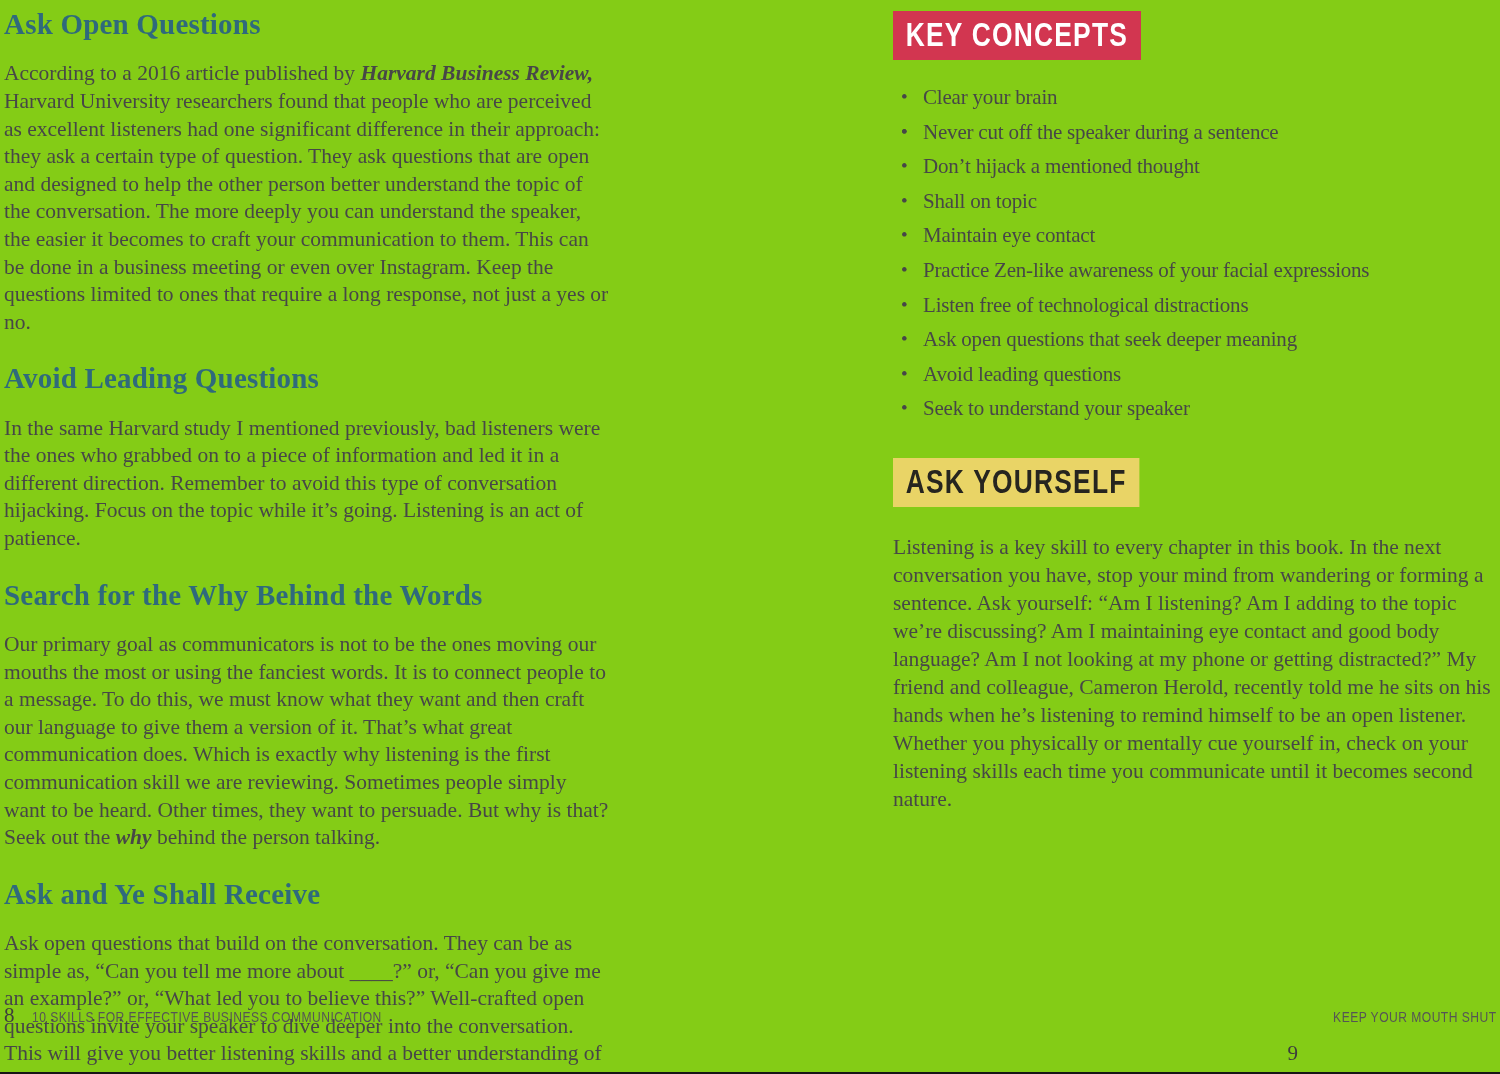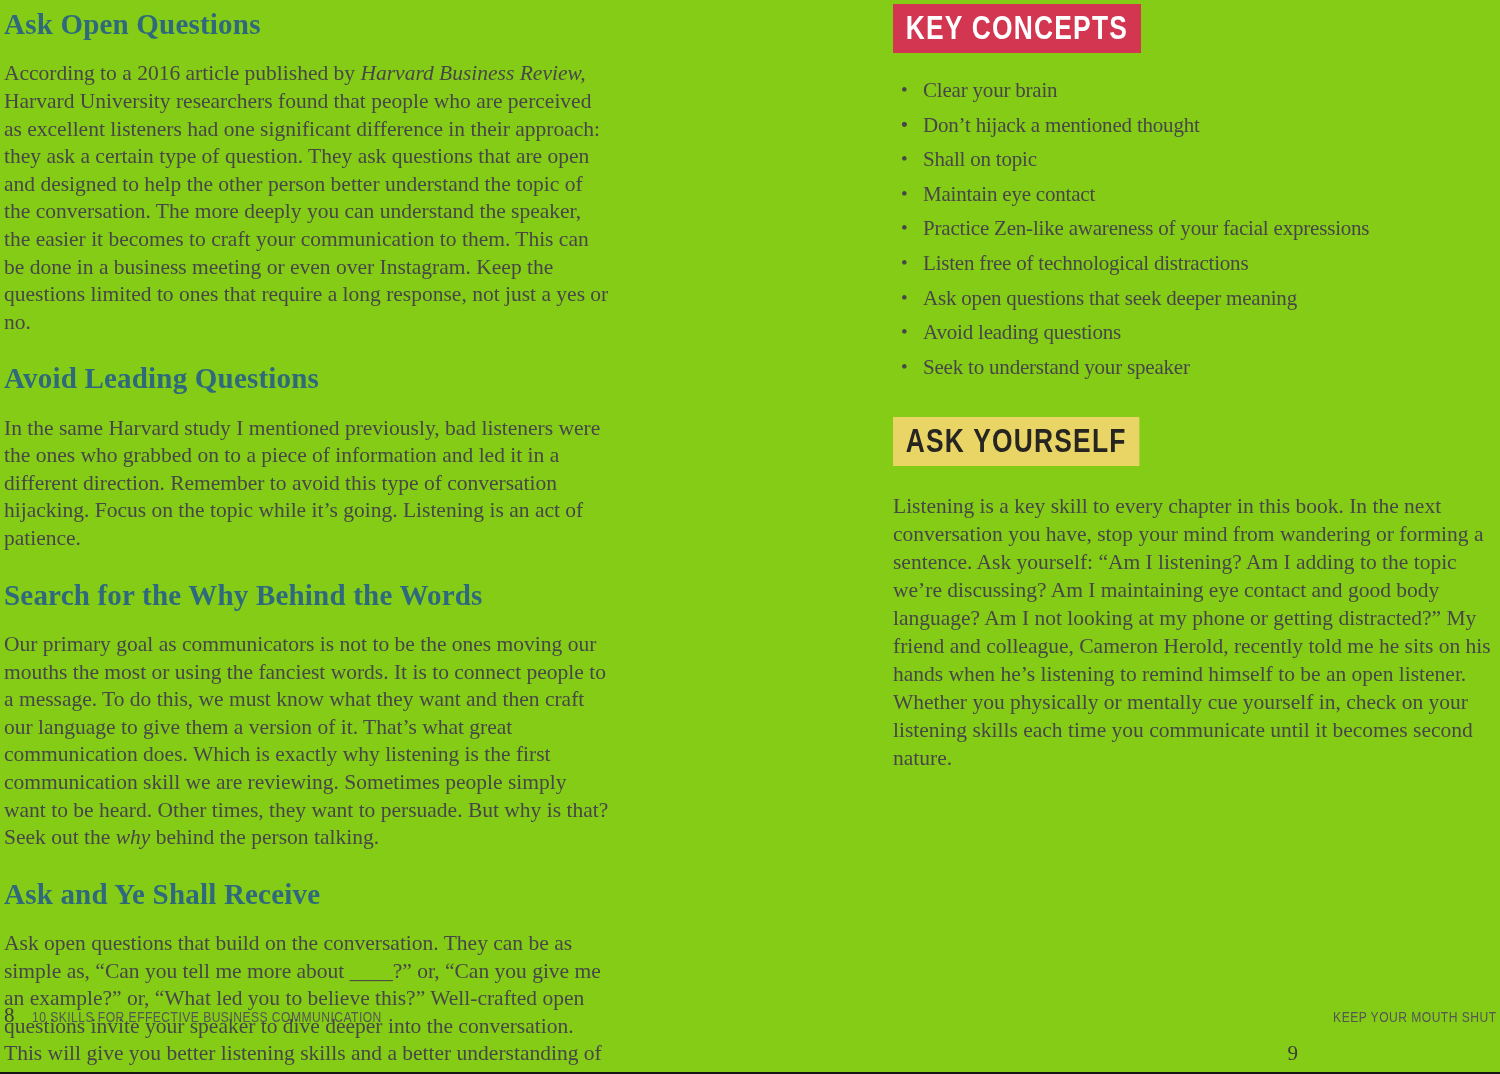--- a/index.html
+++ b/index.html
@@ -20,21 +20,21 @@
     overflow:hidden;
     font-family:"Liberation Serif","DejaVu Serif",serif;
   }
   .left-col{
     position:absolute;
     left:4px; top:8px;
     width:608px;
   }
   .right-col{
     position:absolute;
-    left:893px; top:4px;
+    left:893px; top:11px;
     width:600px;
   }
   .section-heading{
     font-family:"Liberation Serif","DejaVu Serif",serif;
     font-weight:700;
     font-size:29px;
     line-height:1.15;
     color:var(--teal);
     letter-spacing:0.2px;
     margin:26px 0 19px;
@@ -111,21 +111,21 @@
     white-space:nowrap;
   }
   .footer-group.left .running{transform:scaleX(0.78);transform-origin:0 80%;}
   .footer-group.right .running{transform:scaleX(0.78);transform-origin:100% 80%;}
   .bottom-edge{
     position:absolute;
     left:0; right:0; bottom:0;
     height:2px;
     background:#161616;
   }
-  i{font-style:italic;}
+  i{font-style:italic;font-weight:bold;}
 </style>
 </head>
 <body>
 
 <div class="spread">
 
   <div class="left-col">
 
     <div class="section">
       <h2 class="section-heading">Ask Open Questions</h2>
@@ -150,21 +150,21 @@
   </div>
 
   <div class="right-col">
 
     <div>
       <span class="badge badge-red">KEY CONCEPTS</span>
 
       <ul class="concept-list">
         <li class="concept-item"><span class="dot">•</span><span>Clear your brain</span></li>
         <li class="concept-item"><span class="dot">•</span></li>
-        <li class="concept-item"><span class="dot">•</span></li>
+        <li class="concept-item"><span class="dot">•</span><span>Never cut off the speaker during a sentence</span></li>
         <li class="concept-item"><span class="dot">•</span><span>Don’t hijack a mentioned thought</span></li>
         <li class="concept-item"><span class="dot">•</span><span>Shall on topic</span></li>
         <li class="concept-item"><span class="dot">•</span><span>Maintain eye contact</span></li>
         <li class="concept-item"><span class="dot">•</span><span>Practice Zen-like awareness of your facial expressions</span></li>
         <li class="concept-item"><span class="dot">•</span><span>Listen free of technological distractions</span></li>
         <li class="concept-item"><span class="dot">•</span><span>Ask open questions that seek deeper meaning</span></li>
         <li class="concept-item"><span class="dot">•</span><span>Avoid leading questions</span></li>
         <li class="concept-item"><span class="dot">•</span><span>Seek to understand your speaker</span></li>
       </ul>
     </div>

